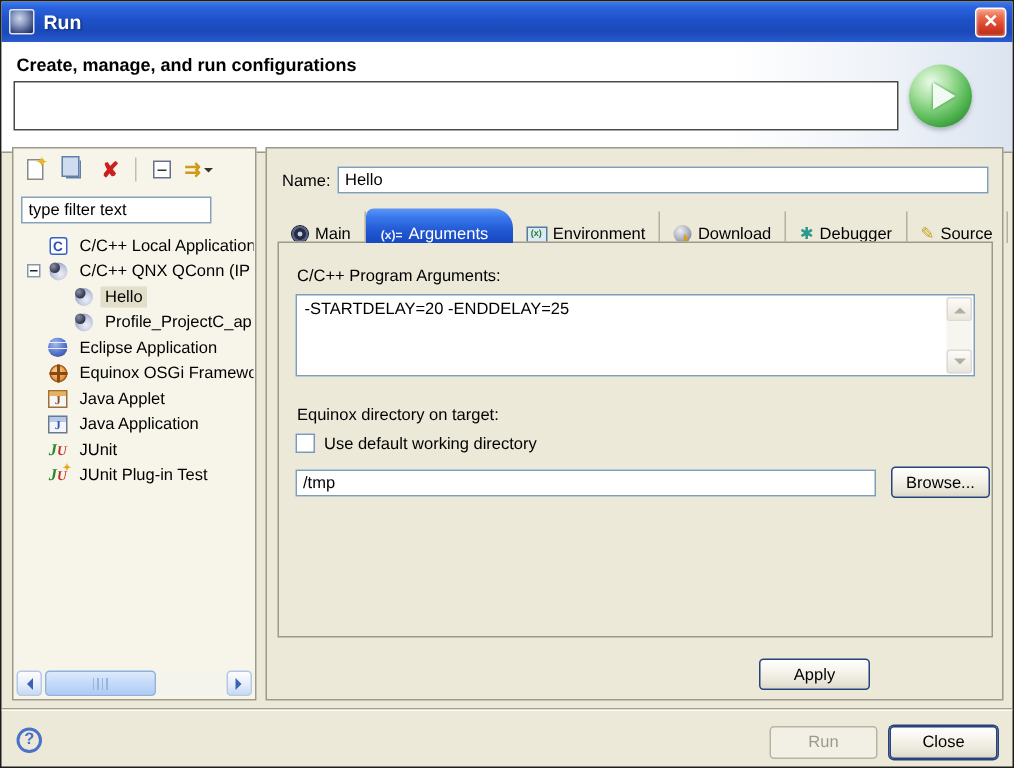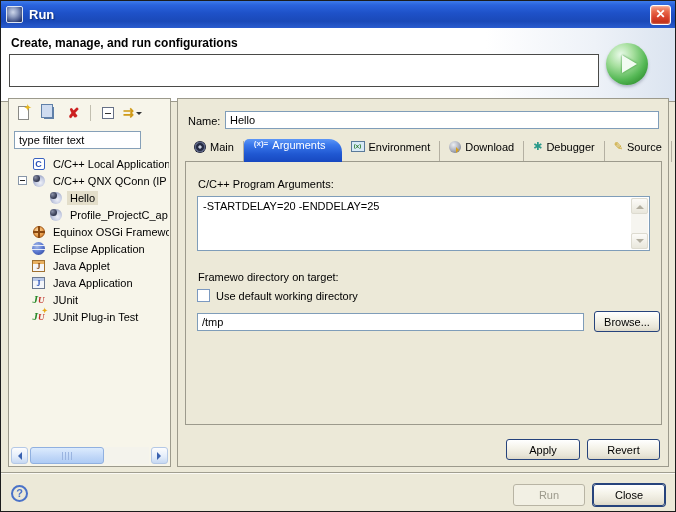--- a/index.html
+++ b/index.html
@@ -105,21 +105,21 @@
     background:linear-gradient(180deg,#dcebfd 0%,#c2d8f8 55%,#aecbf4 100%); }
   .sthumb::after { content:""; position:absolute; left:50%; top:4px; width:10px; height:8px; margin-left:-5px;
     background:repeating-linear-gradient(90deg,#9ab4e0 0 1px,transparent 1px 3px); }
 
   
   .name-label { position:absolute; left:10px; top:16px; }
   .name-input { position:absolute; left:47px; top:12px; width:434px; height:18px; border:1px solid #7f9db9;
     background:#fff; font:11px "Liberation Sans",sans-serif; padding:1px 4px; }
 
   .tabbar { position:absolute; left:7px; top:40px; right:7px; height:23px; display:flex; align-items:flex-end; }
-  .tab { display:flex; align-items:flex-start; gap:4px; padding:0 9px; height:21px; border-right:1px solid #b4b0a2;
+  .tab { display:flex; align-items:flex-end; gap:4px; padding:0 9px; height:21px; border-right:1px solid #b4b0a2;
     cursor:default; position:relative; }
   .tab.selected { background:linear-gradient(180deg,#5e97f6 0%,#3a78ec 25%,#2058d2 65%,#1748c0 100%);
     color:#fff; border-radius:5px 13px 0 0; border-right:none; height:23px; z-index:2; padding:0 16px 0 10px; }
   .tic { display:flex; align-items:center; justify-content:center; }
   .g-main { width:12px; height:12px; border-radius:50%;
     background:radial-gradient(circle, #c8cede 0 16%, #262c44 22% 44%, #596180 48% 62%, #161a30 66% 100%); }
   .g-args { font:bold 8px/10px "Liberation Sans",sans-serif; color:#eef2ff; }
   .tab:not(.selected) .g-args { color:#334; }
   .g-env { width:14px; height:11px; border:1px solid #5a7a9a; background:#d8eaf6;
     font:bold 6px/9px "Liberation Sans",sans-serif; color:#2a7a2a; text-align:center; }
@@ -233,30 +233,30 @@
         <div class="trow" style="padding-left: 25px;">
           <span class="exp-sp"></span>
           <span class="ti">
             <span class="g-qnx"></span>
           </span>
           <span class="tlbl">Profile_ProjectC_ap</span>
         </div>
         <div class="trow" style="padding-left: 8px;">
           <span class="exp-sp"></span>
           <span class="ti">
+            <span class="g-eclipse"></span>
+          </span>
+          <span class="tlbl">Eclipse Application</span>
+        </div>
+        <div class="trow" style="padding-left: 8px;">
+          <span class="exp-sp"></span>
+          <span class="ti">
             <span class="g-equinox"></span>
           </span>
           <span class="tlbl">Equinox OSGi Framewo</span>
-        </div>
-        <div class="trow" style="padding-left: 8px;">
-          <span class="exp-sp"></span>
-          <span class="ti">
-            <span class="g-eclipse"></span>
-          </span>
-          <span class="tlbl">Eclipse Application</span>
         </div>
         <div class="trow" style="padding-left: 8px;">
           <span class="exp-sp"></span>
           <span class="ti">
             <span class="g-win g-win-applet">J</span>
           </span>
           <span class="tlbl">Java Applet</span>
         </div>
         <div class="trow" style="padding-left: 8px;">
           <span class="exp-sp"></span>
@@ -344,37 +344,34 @@
         <span class="vscroll">
           <span class="vsb">
               <span class="arr arr-u"></span>
             </span>
           <span class="vsb">
               <span class="arr arr-d"></span>
             </span>
         </span>
       </div>
 
-      <span class="workdir-label">Framewo directory on target:</span>
+      <span class="workdir-label">Equinox directory on target:</span>
       <div class="chk-row">
         <span class="checkbox"></span>
         <span>Use default working directory</span>
       </div>
       <input class="path-input" value="/tmp" style="">
       <button class="xp-btn browse-btn">
         <span>Browse...</span>
       </button>
     </div>
 
     <button class="xp-btn apply-btn">
       <span>Apply</span>
     </button>
-    <button class="xp-btn revert-btn">
-      <span>Revert</span>
-    </button>
   </div>
 
   <div class="footer-sep"></div>
   <div class="help-btn">?</div>
   <button class="xp-btn disabled run-btn">
     <span>Run</span>
   </button>
   <button class="xp-btn default close-btn">
     <span>Close</span>
   </button>

